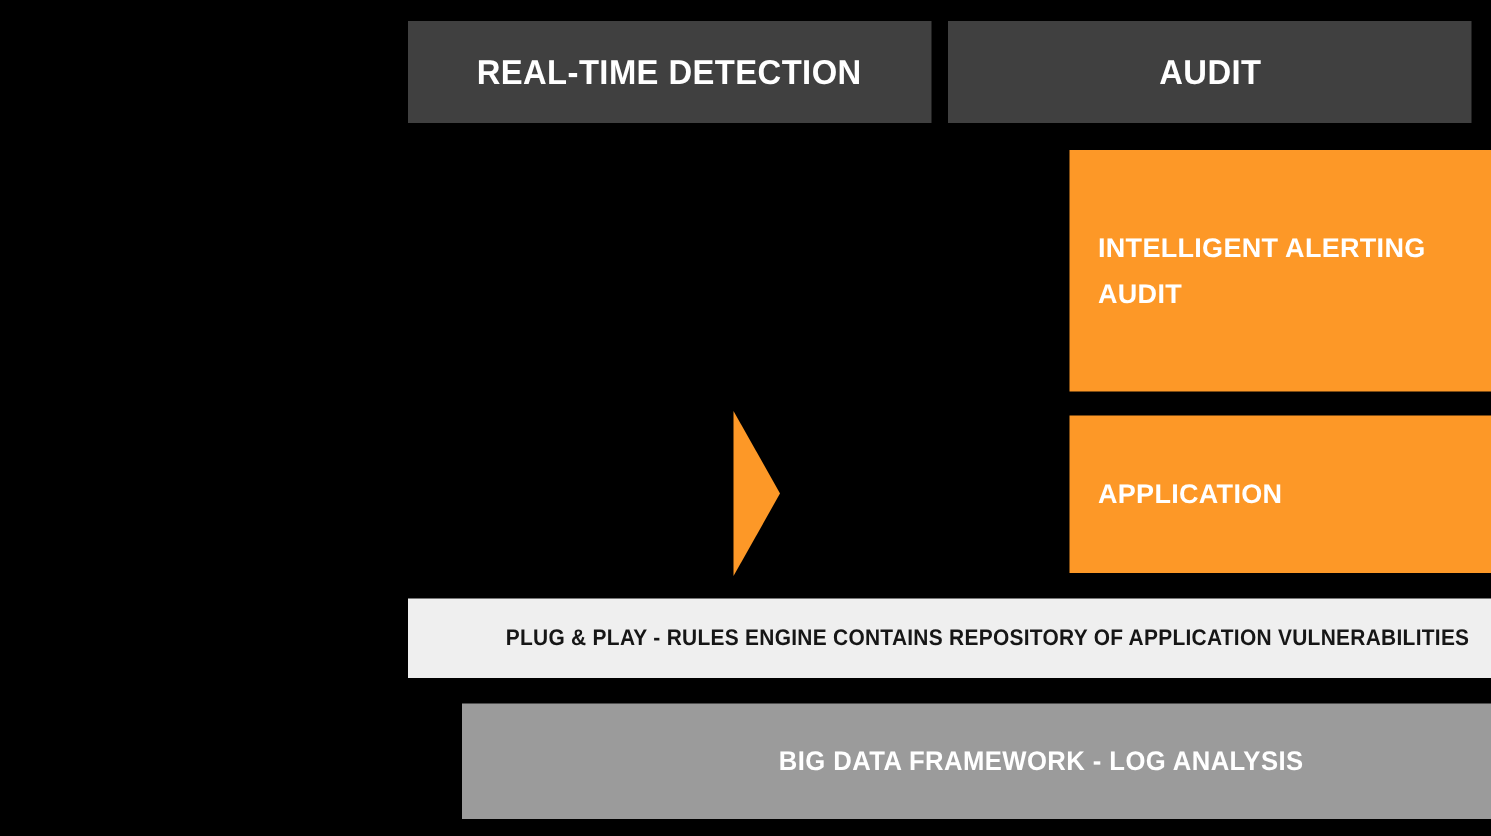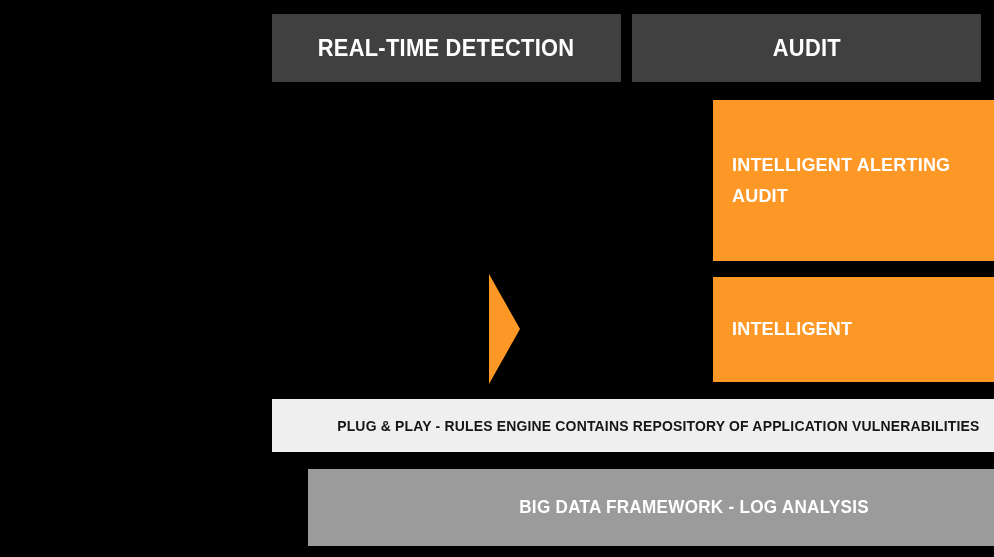--- a/index.html
+++ b/index.html
@@ -123,21 +123,21 @@
   <div class="hdr hdr2">
     <span class="hdr-label">AUDIT</span>
   </div>
 
   <div class="feature f1">
     <div class="fline">INTELLIGENT ALERTING</div>
     <div class="fline">AUDIT</div>
   </div>
 
   <div class="feature f2">
-    <div class="fline">INTELLIGENT</div>
+    <div class="fline">APPLICATION</div>
   </div>
 
   <div class="arrow"></div>
 
   <div class="bar bar-plug">
     <span class="bar-label">PLUG &amp; PLAY - RULES ENGINE CONTAINS REPOSITORY OF APPLICATION VULNERABILITIES</span>
   </div>
 
   <div class="bar bar-bigdata">
     <span class="bar-label">BIG DATA FRAMEWORK - LOG ANALYSIS</span>

